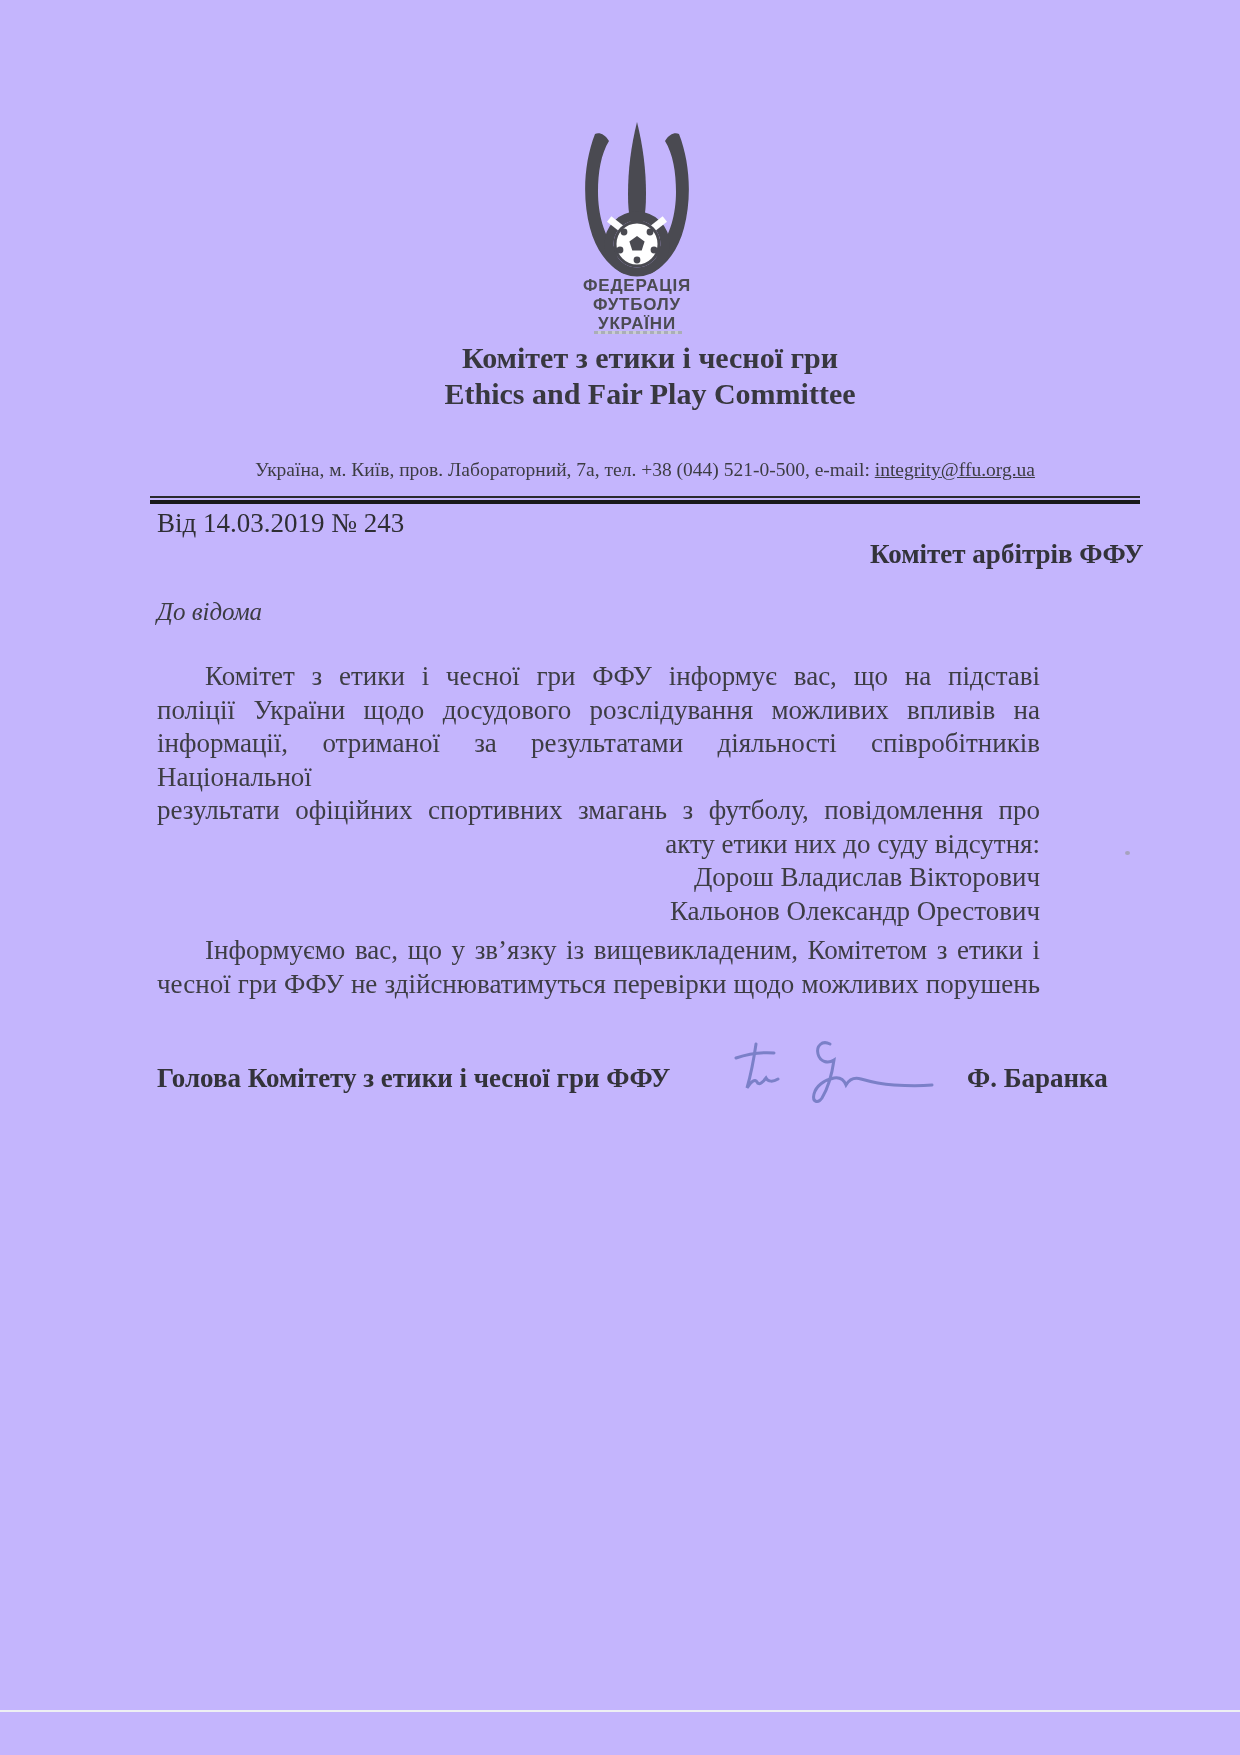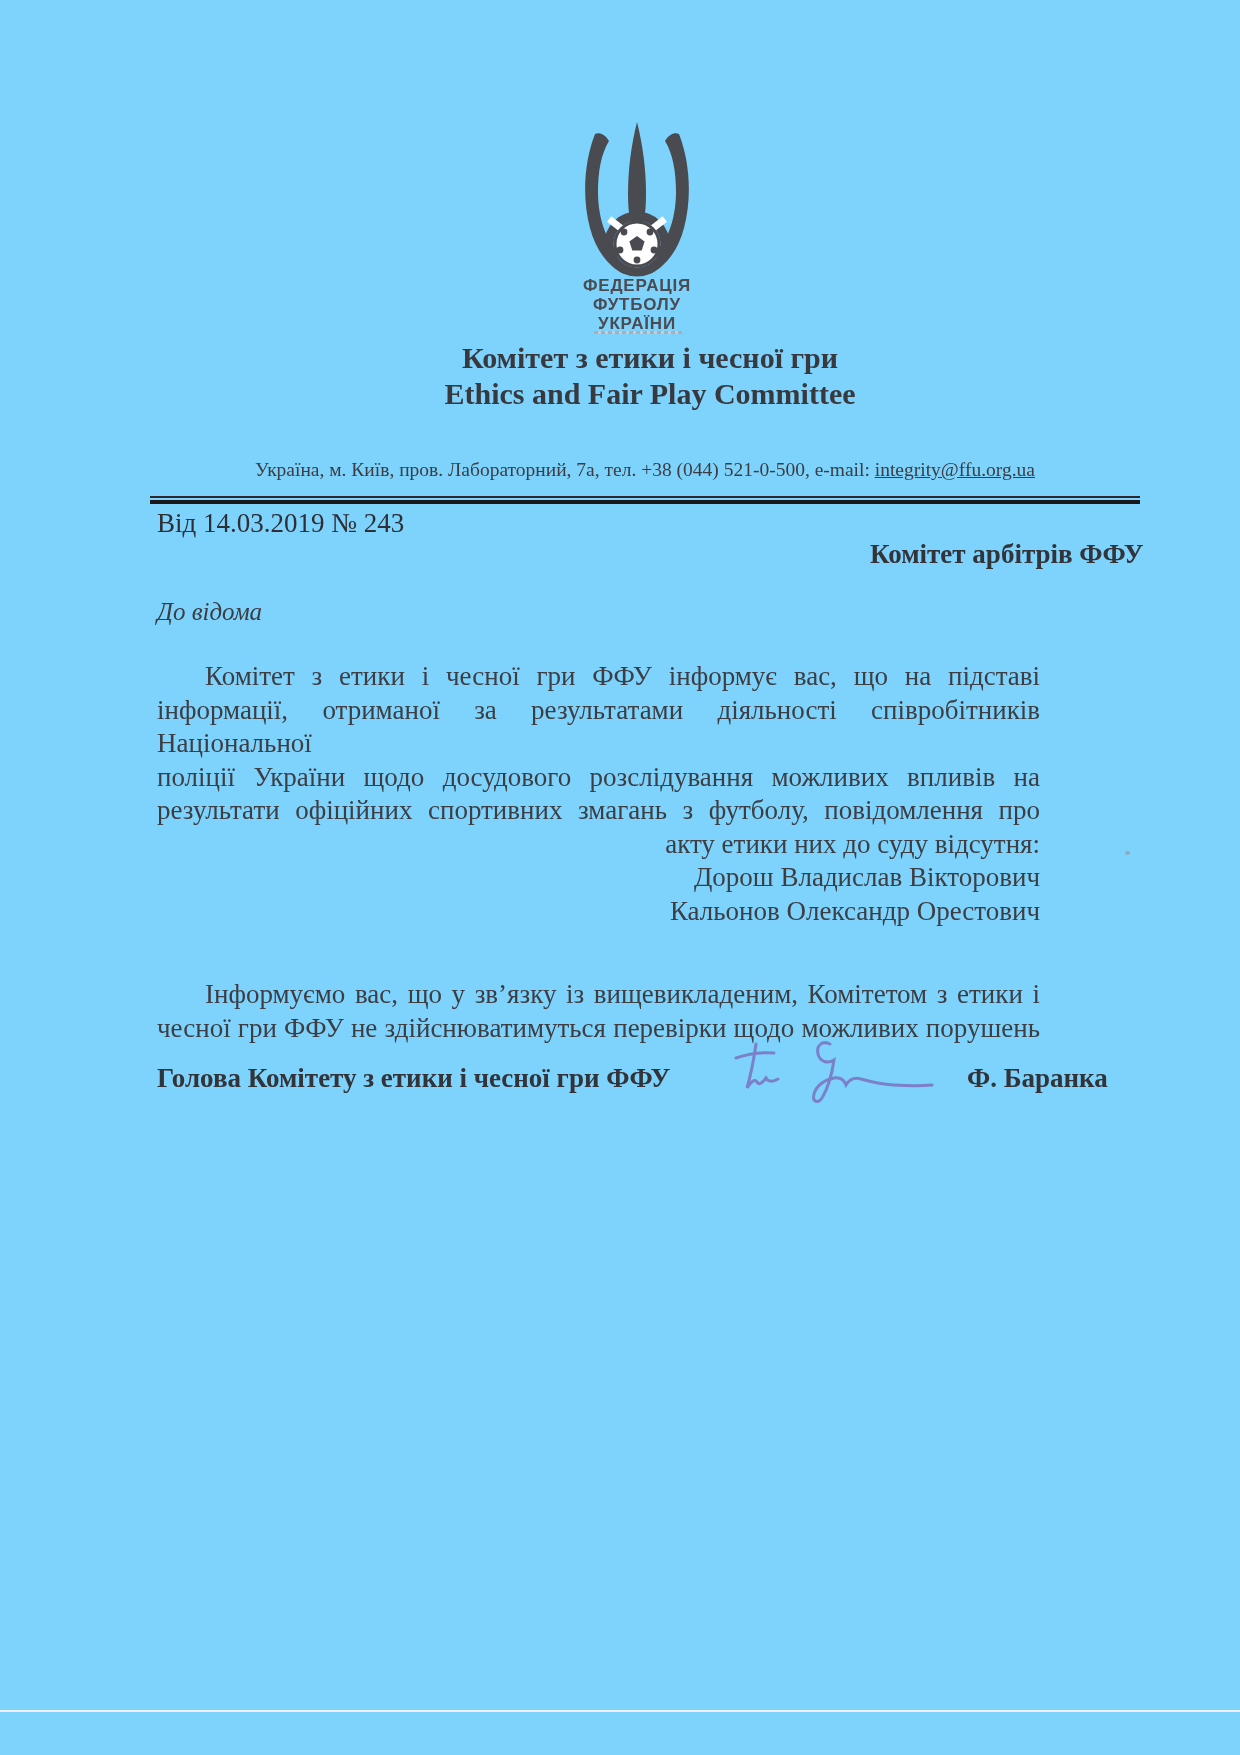--- a/index.html
+++ b/index.html
@@ -1,19 +1,19 @@
 <!DOCTYPE html>
 <html><head>
 <meta charset="utf-8">
 <style>
   html,body{margin:0;padding:0;background:#ffffff;}
   #page{
     position:relative;
     width:1240px;height:1755px;
-    background:#7dd3fc;
+    background:#c4b5fd;
     font-family:"Liberation Serif", serif;
     color:#3f3f45;
     overflow:hidden;
   }
   .abs{position:absolute;}
   
   #logo-svg{left:562px;top:120px;width:150px;height:158px;}
   .org-name{
     left:17px;top:276px;width:1240px;
     text-align:center;
@@ -55,21 +55,21 @@
     left:157px;top:598px;width:300px;
     font-style:italic;font-size:25px;color:#3c3c42;
   }
   
   .body-block{
     left:157px;width:883px;
     font-size:27px;line-height:33.5px;color:#3d3d44;
   }
   #para1{top:660px;}
   #names{top:861px;left:205px;width:835px;}
-  #para2{top:934px;margin-top:44px;}
+  #para2{top:934px;}
   .jline{text-align:justify;text-align-last:justify;}
   .lline{text-align:right;}
   .indent{text-indent:48px;}
   
   .sig-role{
     left:157px;top:1063px;width:620px;
     font-weight:bold;font-size:27px;color:#33333a;
   }
   .sig-name{
     left:967px;top:1063px;width:220px;
@@ -126,22 +126,22 @@
 
   <div class="abs rule-thin"></div>
   <div class="abs rule-thick"></div>
 
   <div class="abs ref-line">Від 14.03.2019 № 243</div>
   <div class="abs recipient">Комітет арбітрів ФФУ</div>
   <div class="abs attention">До відома</div>
 
   <div id="para1" class="abs body-block">
     <div class="jline indent">Комітет з етики і чесної гри ФФУ інформує вас, що на підставі</div>
+    <div class="jline">поліції України щодо досудового розслідування можливих впливів на</div>
     <div class="jline">інформації, отриманої за результатами діяльності співробітників Національної</div>
-    <div class="jline">поліції України щодо досудового розслідування можливих впливів на</div>
     <div class="jline">результати офіційних спортивних змагань з футболу, повідомлення про</div>
     <div class="lline">акту етики них до суду відсутня:</div>
   </div>
 
   <div id="names" class="abs body-block">
     <div class="lline">Дорош Владислав Вікторович</div>
     <div class="lline">Кальонов Олександр Орестович</div>
   </div>
 
   <div id="para2" class="abs body-block">

